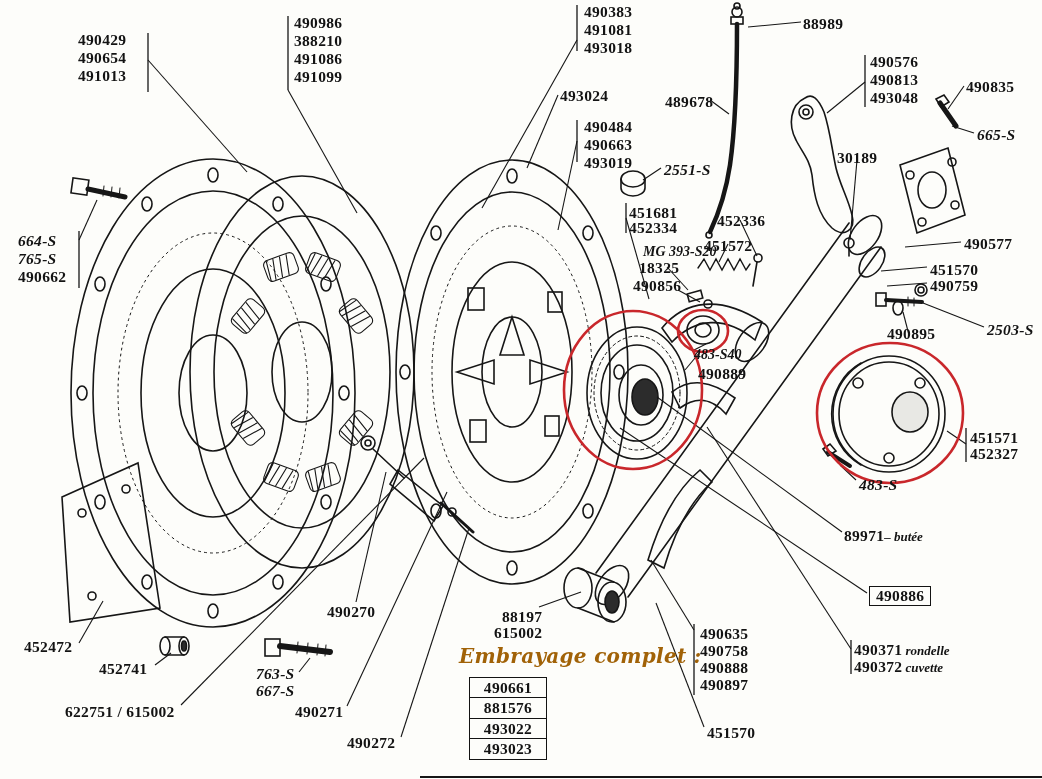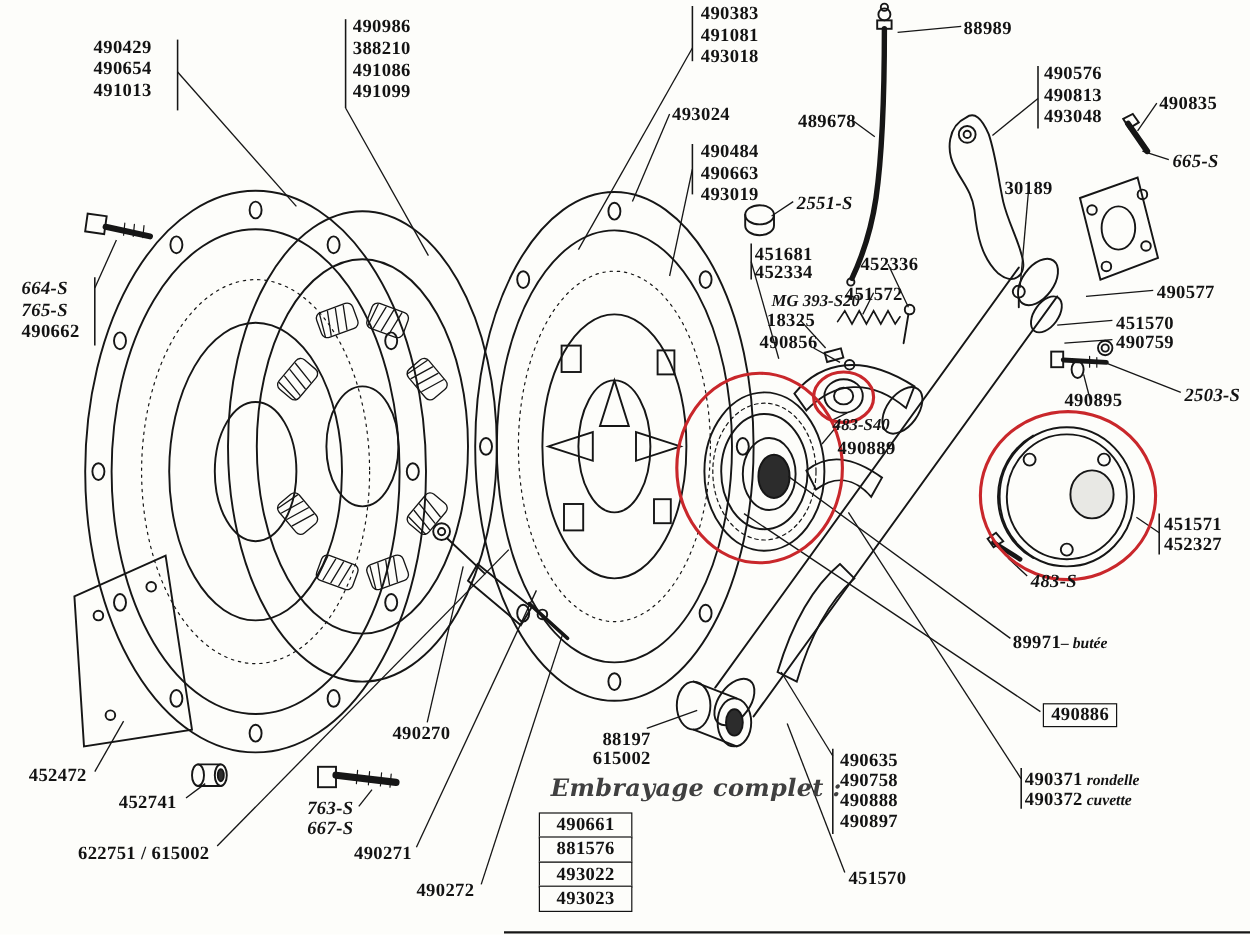--- a/index.html
+++ b/index.html
@@ -12,23 +12,23 @@
   .lbl{
     position:absolute;font-weight:bold;font-size:15.5px;line-height:17px;
     color:#131313;white-space:nowrap;letter-spacing:.3px;
   }
   .lbl.italic{font-style:italic;}
   .lbl.small{font-size:14px;font-style:italic;letter-spacing:0;}
   .lbl.boxed{border:1.6px solid #131313;padding:0 6px 1px 6px;background:#fdfdfa;}
   .lbl .sfx{font-style:italic;font-size:13px;font-weight:bold;letter-spacing:0;}
   .caption{
     position:absolute;left:459px;top:644px;font-size:20px;font-weight:bold;
-    font-style:italic;color:#404040;font-family:"DejaVu Serif", serif;letter-spacing:.3px;
+    font-style:italic;color:#a16207;font-family:"DejaVu Serif", serif;letter-spacing:.3px;
   }
-  .tbl{position:absolute;left:449px;top:677px;width:78px;}
+  .tbl{position:absolute;left:469px;top:677px;width:78px;}
   .tbl .cell{
     border:1.7px solid #131313;margin-top:-1.7px;height:20px;line-height:20px;
     text-align:center;font-weight:bold;font-size:15.5px;color:#131313;background:#fdfdfa;
     letter-spacing:.3px;
   }
   .tbl .cell:first-child{margin-top:0;}
 </style>
 </head>
 <body>
 

